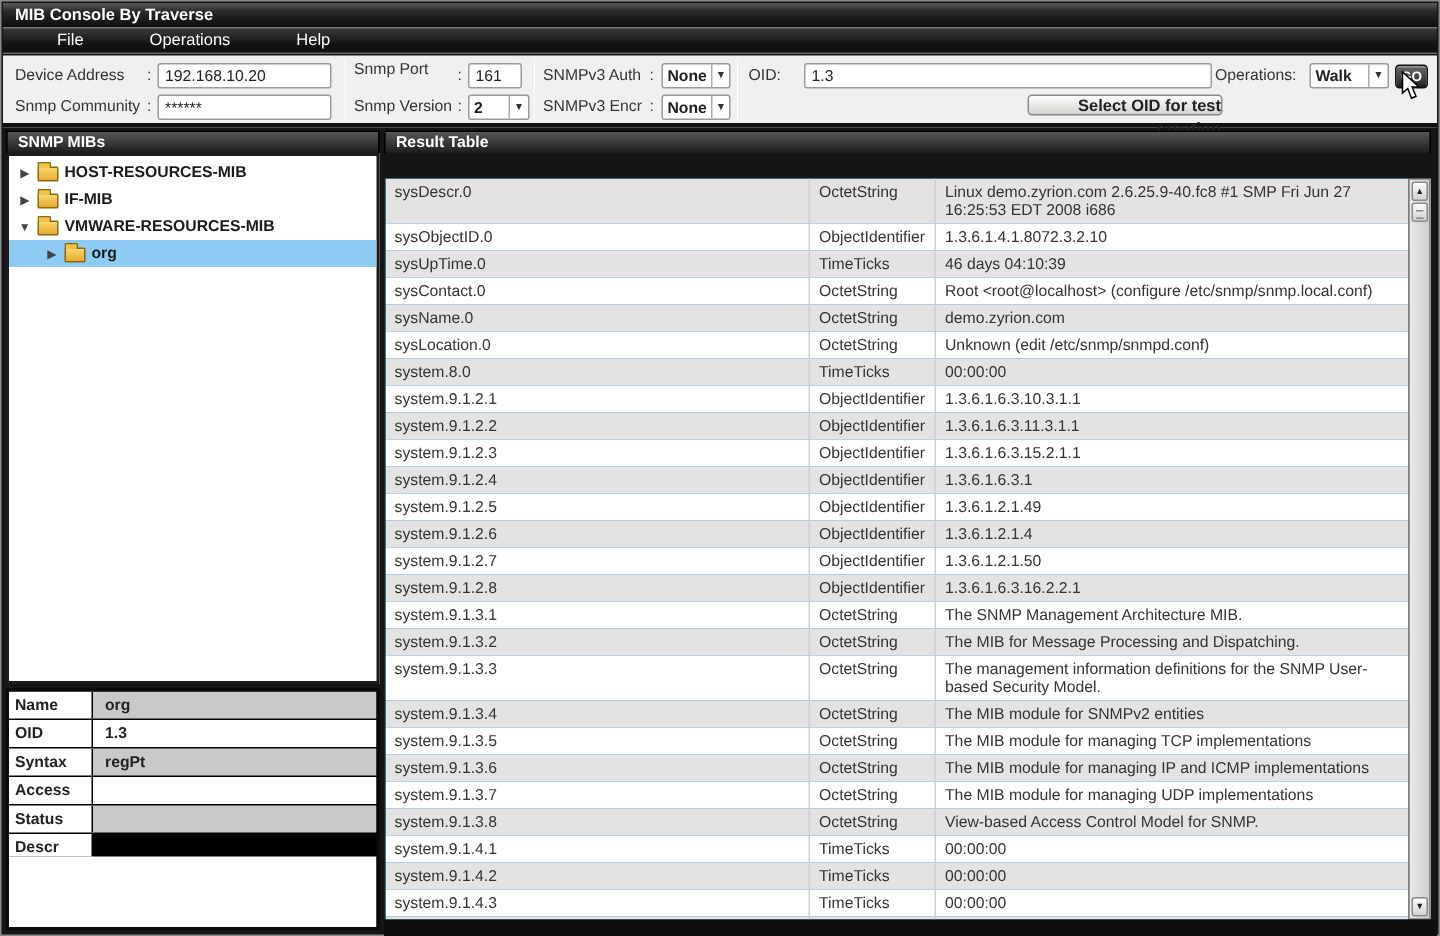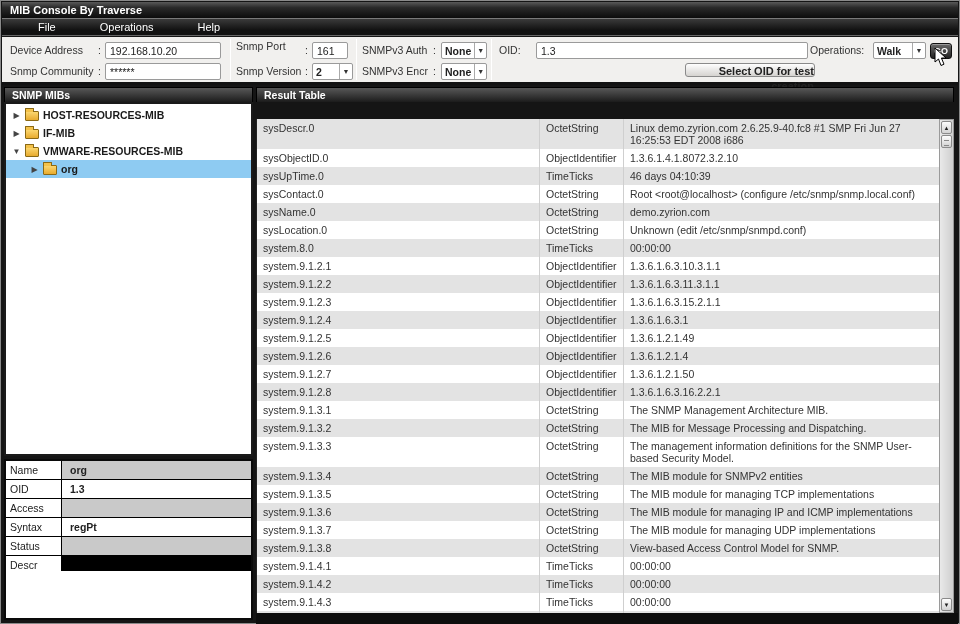--- a/index.html
+++ b/index.html
@@ -51,21 +51,21 @@
   .folder { width:14px; height:10px; background:linear-gradient(#fbd66e,#e8ab2e); border:1px solid #8a6914;
     border-radius:1px; position:relative; margin-top:2px; }
   .folder::before { content:""; position:absolute; left:-1px; top:-4px; width:7px; height:3px;
     background:#f4c24a; border:1px solid #8a6914; border-bottom:none; border-radius:1px 1px 0 0; }
   .tl { font-size:10.5px; font-weight:bold; color:#1a1a1a; }
 
   
   .props { position:absolute; left:3px; top:458px; width:249px; height:161px;
     background:#000; border:2px solid #0a0a0a; overflow:hidden; }
   .prow { display:flex; height:19px; border-bottom:1px solid #000; }
-  .plabel { width:56px; background:#fff; border-right:1px solid #000; font-size:10.5px; font-weight:normal;
+  .plabel { width:56px; background:#fff; border-right:1px solid #000; font-size:10.5px; font-weight:bold;
     color:#222; padding:3px 0 0 4px; }
   .pvalue { flex:1; background:#fff; font-size:10.5px; font-weight:bold; color:#222; padding:3px 0 0 8px; }
   .prow:nth-child(odd) .pvalue { background:#c9c9c9; }
   .prow:nth-child(6) { height:64px; border-bottom:none;flex-direction:column; }
 
   
   .rt-colheader { position:absolute; left:255px; top:101px; width:698px; height:17px;
     background:linear-gradient(#6e6e6e,#3c3c3c); display:flex; border:1px solid #222; border-bottom:1px solid #888; }
   .rt-col { color:#fff; font-size:10.5px; font-weight:bold; line-height:15px; padding-left:7px;
     border-right:1px solid #999; }
@@ -189,26 +189,26 @@
   <div class="props">
       <div class="prow">
     <div class="plabel">Name</div>
     <div class="pvalue">org</div>
   </div>
       <div class="prow">
     <div class="plabel">OID</div>
     <div class="pvalue">1.3</div>
   </div>
       <div class="prow">
+    <div class="plabel">Syntax</div>
+    <div class="pvalue">regPt</div>
+  </div>
+      <div class="prow">
     <div class="plabel">Access</div>
     <div class="pvalue"></div>
-  </div>
-      <div class="prow">
-    <div class="plabel">Syntax</div>
-    <div class="pvalue">regPt</div>
   </div>
       <div class="prow">
     <div class="plabel">Status</div>
     <div class="pvalue"></div>
   </div>
       <div class="prow">
     <div class="plabel">Descr</div>
     <div class="pvalue"></div>
   </div>
     </div>

